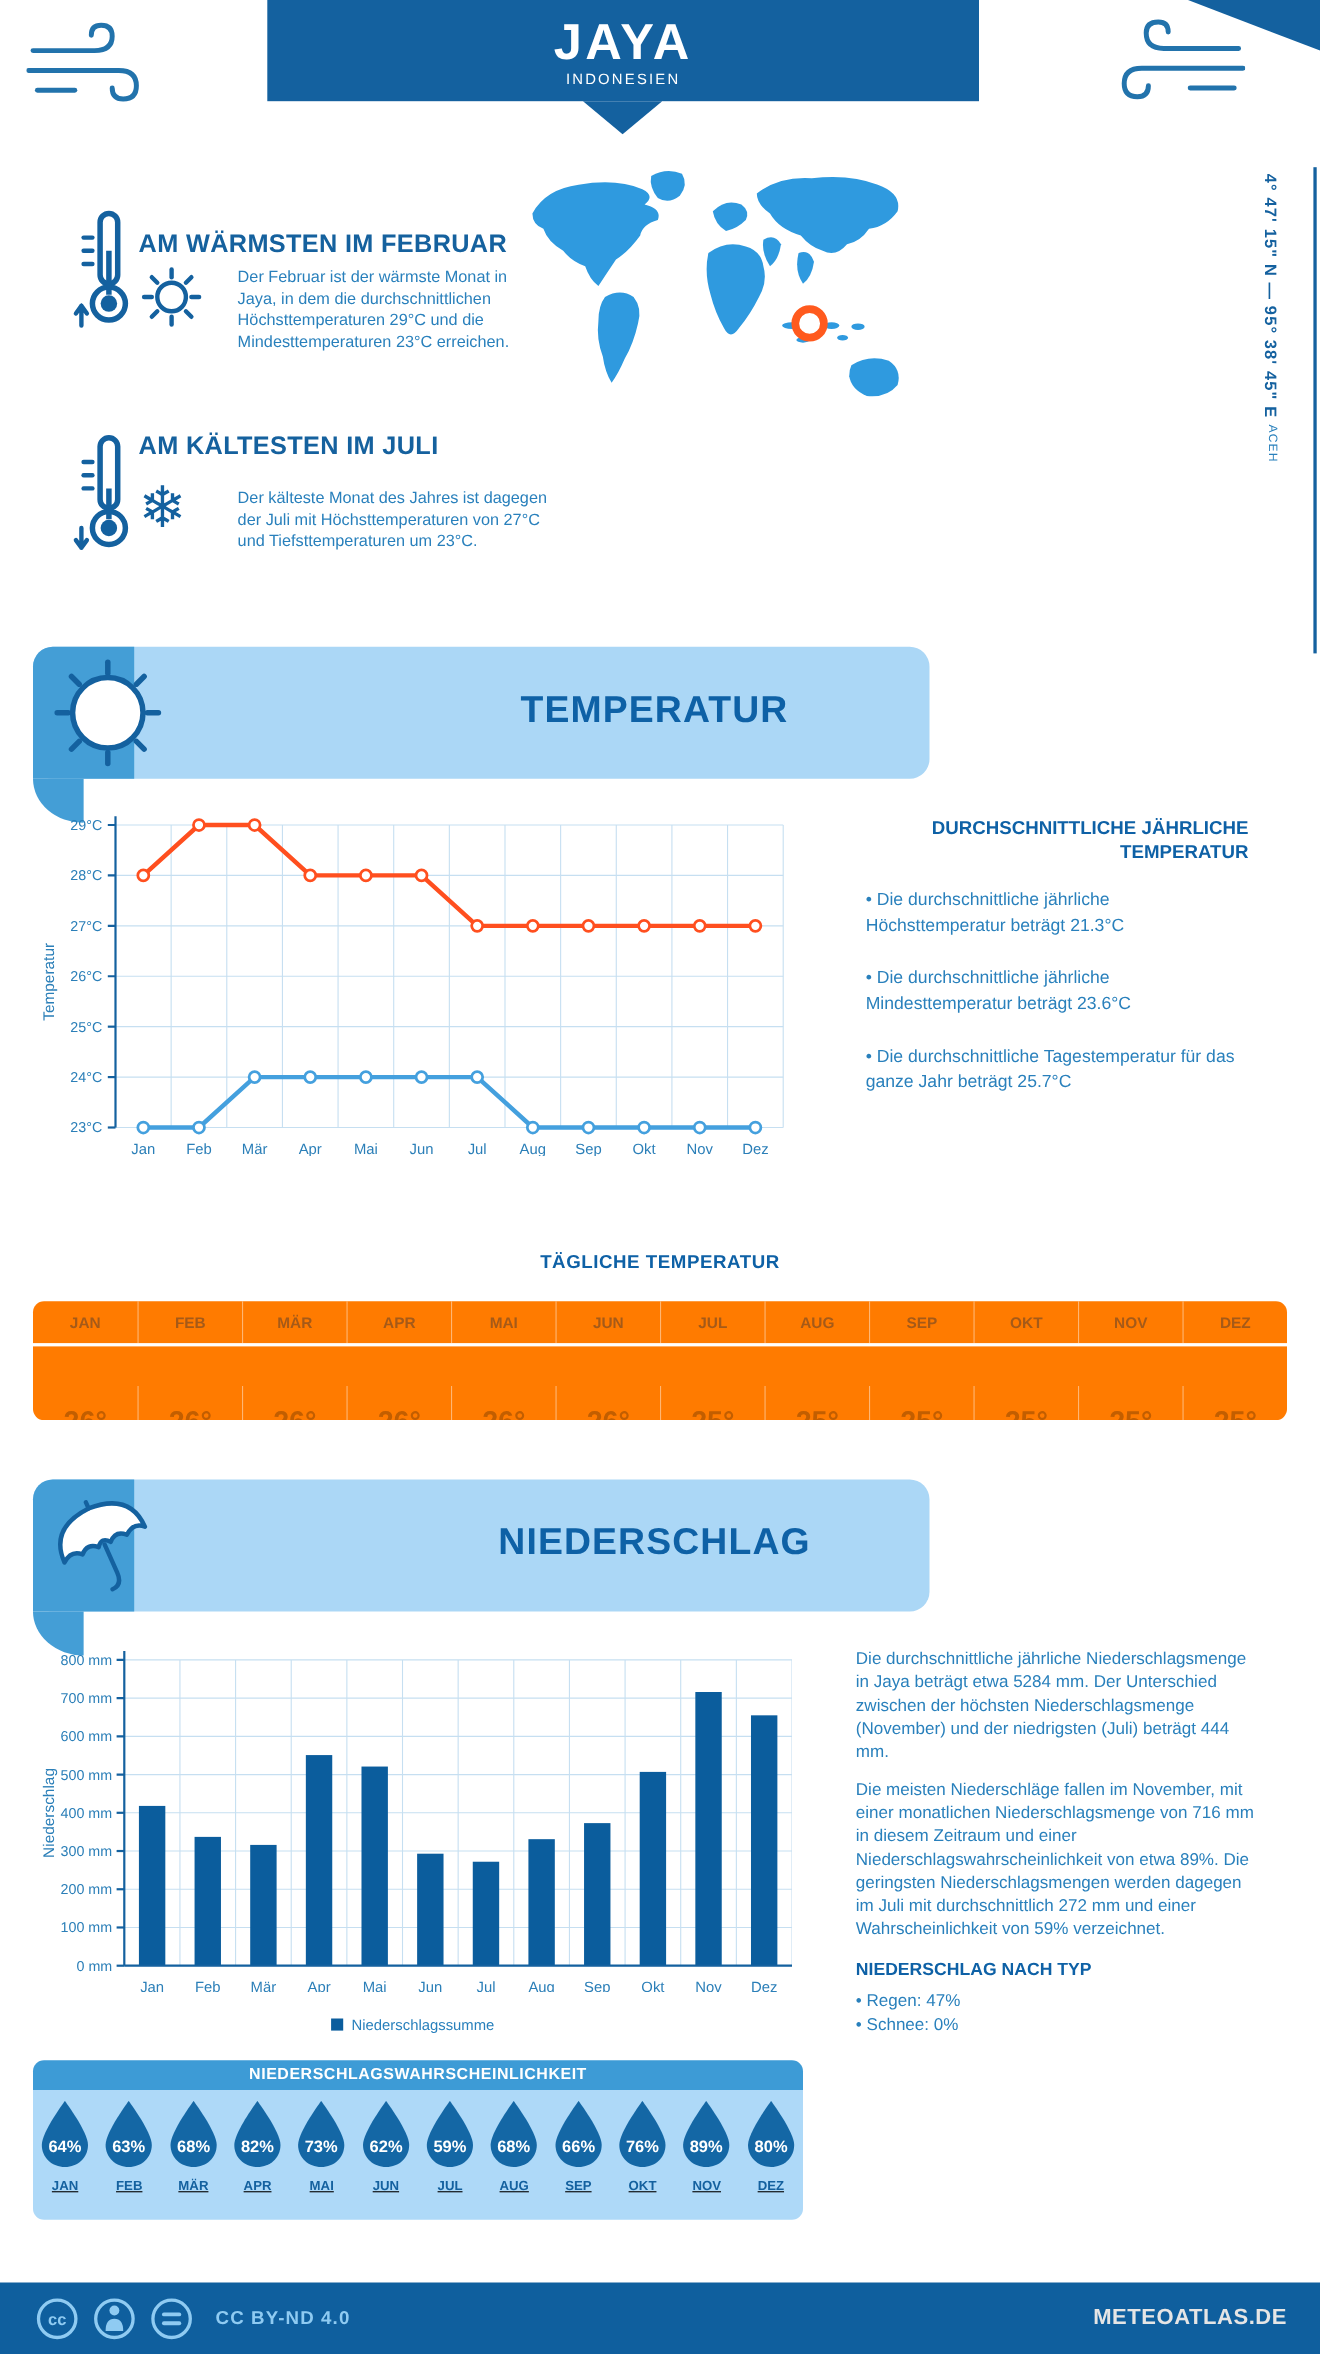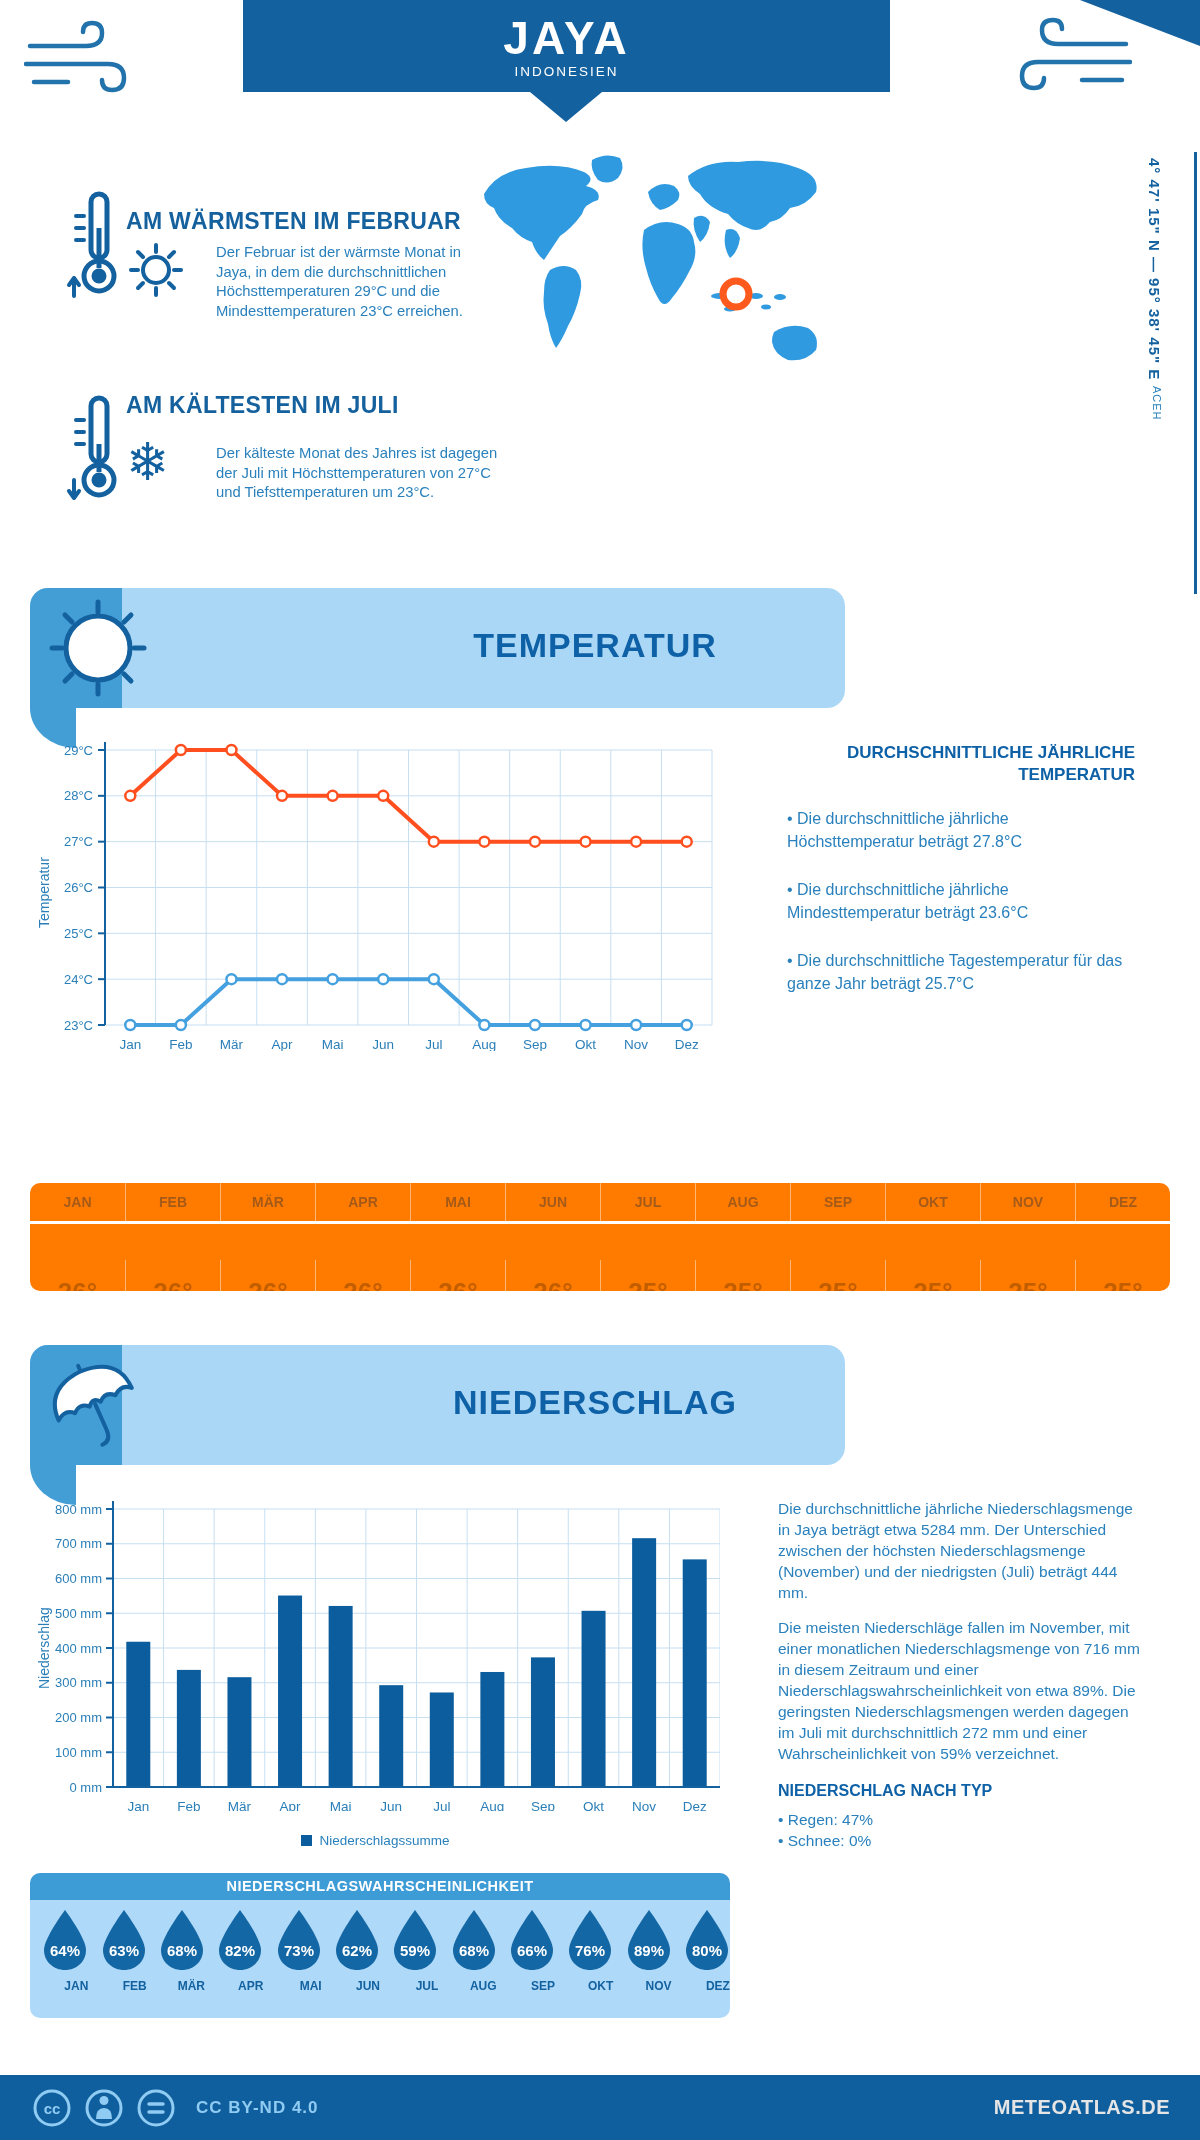--- a/index.html
+++ b/index.html
@@ -56,21 +56,21 @@
   .tt-vals{height:64px;}
   .tt-vals .tt-cell{font-size:26px;font-weight:bold;color:#C25E00;line-height:64px;margin-top:36px;}
   .tt-cell{text-align:center;}
   .tt-cell + .tt-cell{border-left:1px solid rgba(255,255,255,.45);}
 
   
   .prob-head{left:30px;top:1873px;width:700px;height:27px;background:#3D9BD6;border-radius:10px 10px 0 0;
       color:#fff;font-weight:bold;font-size:14.5px;text-align:center;line-height:27px;letter-spacing:.5px;}
   .prob-body{left:30px;top:1900px;width:700px;height:118px;background:#AED9F8;border-radius:0 0 10px 10px;
       display:flex;padding-top:8px;}
-  .drop-col{flex:1;text-align:right;}
+  .drop-col{flex:1;text-align:center;text-decoration:underline;}
   .drop-month{font-size:12px;font-weight:bold;color:#14619F;margin-top:3px;}
 
   
   .footer{left:0;top:2075px;width:1200px;height:65px;background:#0F5F9E;display:flex;align-items:center;padding:0 30px;}
   .footer-license{color:#8FCBF2;font-weight:bold;font-size:17px;letter-spacing:1px;margin-left:16px;}
   .footer-brand{margin-left:auto;color:#e5e5e5;font-weight:bold;font-size:20px;letter-spacing:.5px;}
 </style>
 </head>
 <body>
 
@@ -274,26 +274,27 @@
       <circle cx="504.9583333333333" cy="290" r="5" fill="#fff" stroke="#44A0DE" stroke-width="2.5"></circle>
       <circle cx="555.5416666666667" cy="290" r="5" fill="#fff" stroke="#44A0DE" stroke-width="2.5"></circle>
       <circle cx="606.125" cy="290" r="5" fill="#fff" stroke="#44A0DE" stroke-width="2.5"></circle>
       <circle cx="656.7083333333334" cy="290" r="5" fill="#fff" stroke="#44A0DE" stroke-width="2.5"></circle>
     </svg>
 
 
   <div class="abs" style="left:787px;top:742px;width:348px;">
     <div class="rc-head">DURCHSCHNITTLICHE JÄHRLICHE TEMPERATUR</div>
     <div class="rc-body">
-      <p style="margin-top:22px;">• Die durchschnittliche jährliche Höchsttemperatur beträgt 27.8°C</p>
+      <p style="margin-top:22px;">• Die durchschnittliche jährliche Höchsttemperatur beträgt 21.3°C</p>
       <p style="margin-top:26px;">• Die durchschnittliche jährliche Mindesttemperatur beträgt 23.6°C</p>
       <p style="margin-top:26px;">• Die durchschnittliche Tagestemperatur für das ganze Jahr beträgt 25.7°C</p>
     </div>
   </div>
 
+  <div class="abs daily-title">TÄGLICHE TEMPERATUR</div>
   <div class="abs temp-table">
     <div id="tt-head" class="tt-row tt-head">
         <div class="tt-cell">JAN</div>
         <div class="tt-cell">FEB</div>
         <div class="tt-cell">MÄR</div>
         <div class="tt-cell">APR</div>
         <div class="tt-cell">MAI</div>
         <div class="tt-cell">JUN</div>
         <div class="tt-cell">JUL</div>
         <div class="tt-cell">AUG</div>

